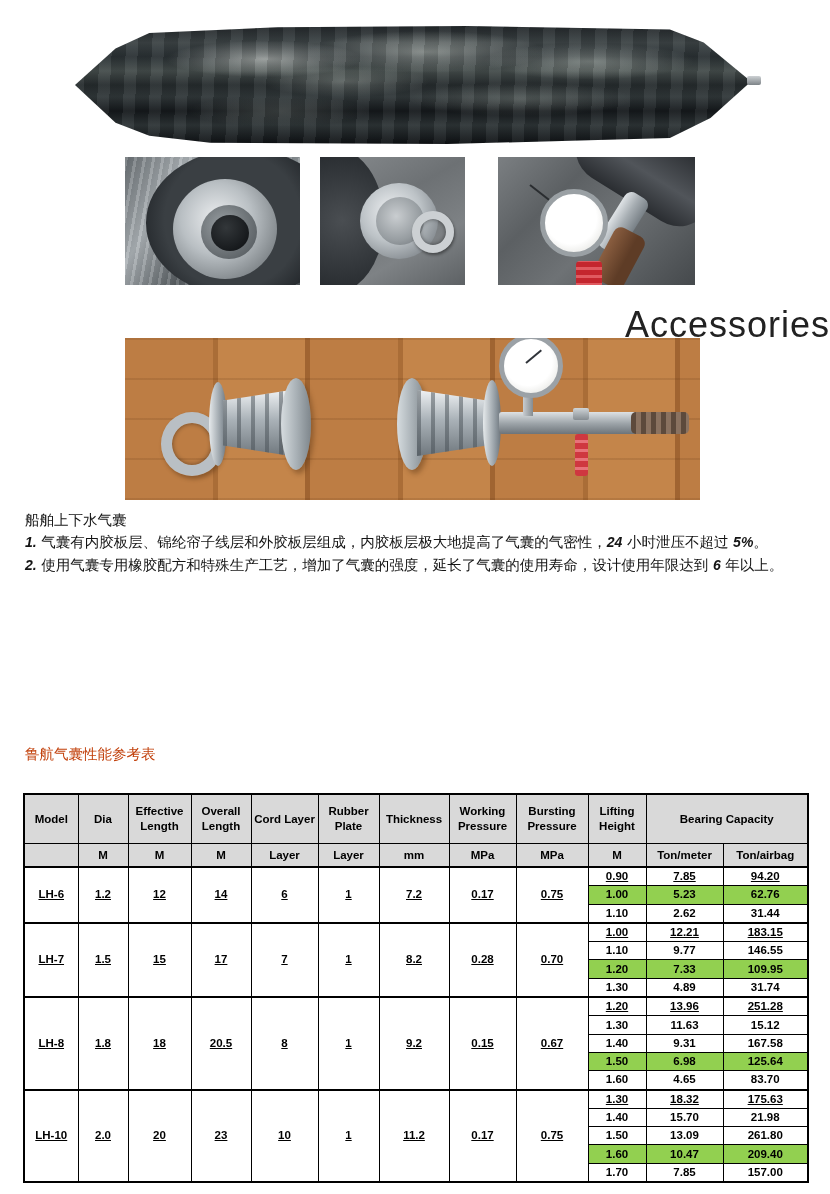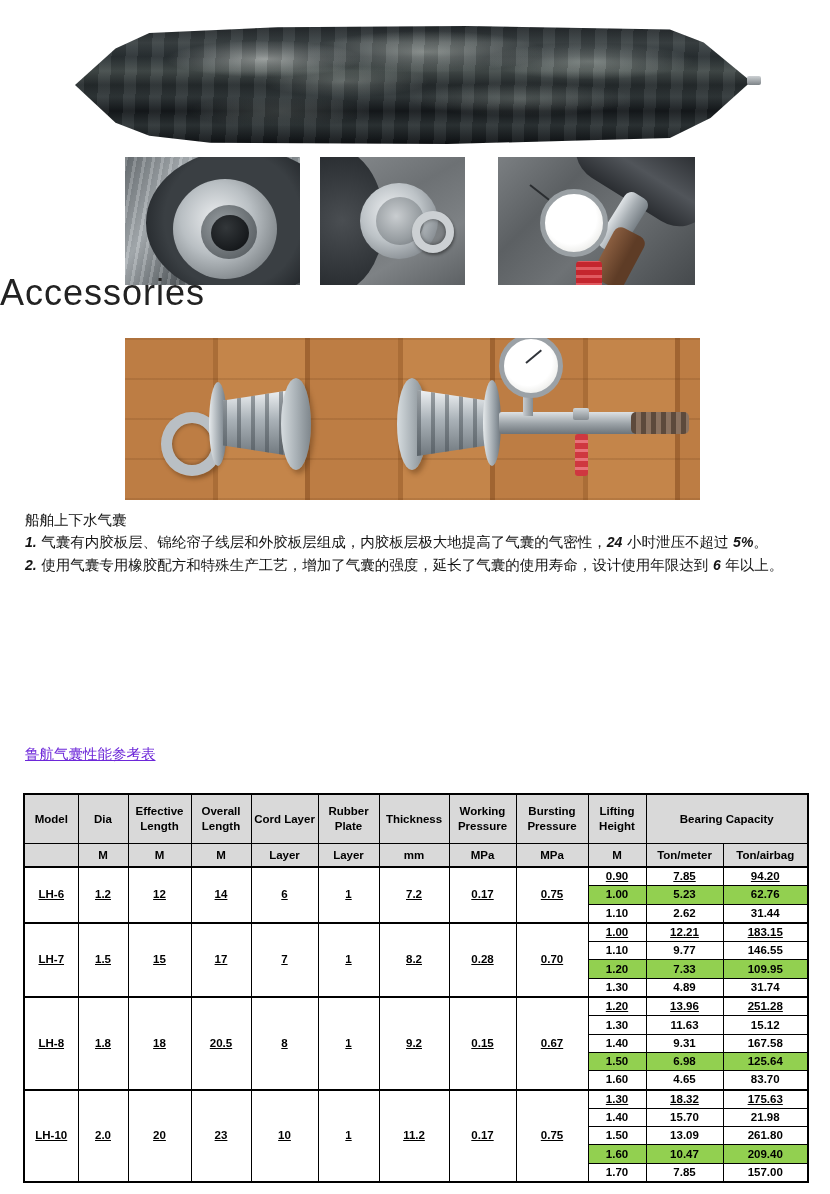--- a/index.html
+++ b/index.html
@@ -71,21 +71,21 @@
   .p3-valve{position:absolute;left:78px;top:104px;width:26px;height:30px;border-radius:4px;
     background:repeating-linear-gradient(0deg,#c4262e 0 5px,#e05a60 5px 8px);}
   .p3-gauge{position:absolute;left:42px;top:32px;width:58px;height:58px;border-radius:50%;
     border:5px solid #9aa0a4;
     background:radial-gradient(circle at 45% 42%, #ffffff 55%, #e9e9e6 80%, #cfcfcc 100%);}
   .p3-needle{position:absolute;left:32px;top:27px;width:24px;height:2px;background:#2a2d30;
     transform:rotate(38deg);transform-origin:left center;}
 
   
   .accessories{
-    position:absolute;left:0;top:272px;width:830px;margin:0;text-align:left;
+    position:absolute;left:0;top:304px;width:830px;margin:0;text-align:right;
     font-family:"Liberation Sans",sans-serif;font-weight:400;font-size:36px;color:#222222;
     letter-spacing:1px;
   }
 
   
   .woodphoto{position:absolute;left:125px;top:338px;width:575px;height:162px;overflow:hidden;
     background:
       repeating-linear-gradient(0deg, rgba(96,54,20,0.16) 0 2px, rgba(0,0,0,0) 2px 40px),
       repeating-linear-gradient(90deg,#bd7d44 0 88px,#aa6d37 88px 93px,#c4854a 93px 180px,#a06431 180px 185px);}
   .wf1-ring{position:absolute;left:36px;top:74px;width:40px;height:42px;border-radius:50%;
@@ -131,21 +131,21 @@
   .desc{
     position:absolute;left:25px;top:509px;width:792px;
     font-family:"DejaVu Serif","Liberation Serif",serif;
     font-size:14.5px;line-height:22.4px;color:#141414;
   }
   .desc p{margin:0;padding:0;text-align:justify;}
   .num{font-style:italic;font-family:"Liberation Sans",sans-serif;font-weight:bold;font-size:14px;}
   .table-caption{
     position:absolute;left:25px;top:745px;
     font-family:"DejaVu Serif","Liberation Serif",serif;
-    font-size:14.5px;color:#6d28d9;text-decoration:underline;
+    font-size:14.5px;color:#c2410c;
   }
 
   
   table.spec{
     position:absolute;left:23px;top:793px;width:784px;
     border-collapse:collapse;table-layout:fixed;
     font-family:"Liberation Sans",sans-serif;font-size:11.5px;font-weight:bold;color:#000;
   }
   table.spec{border:2px solid var(--border);}
   table.spec th,table.spec td{border:1px solid var(--border);text-align:center;padding:0 1px;overflow:hidden;}

